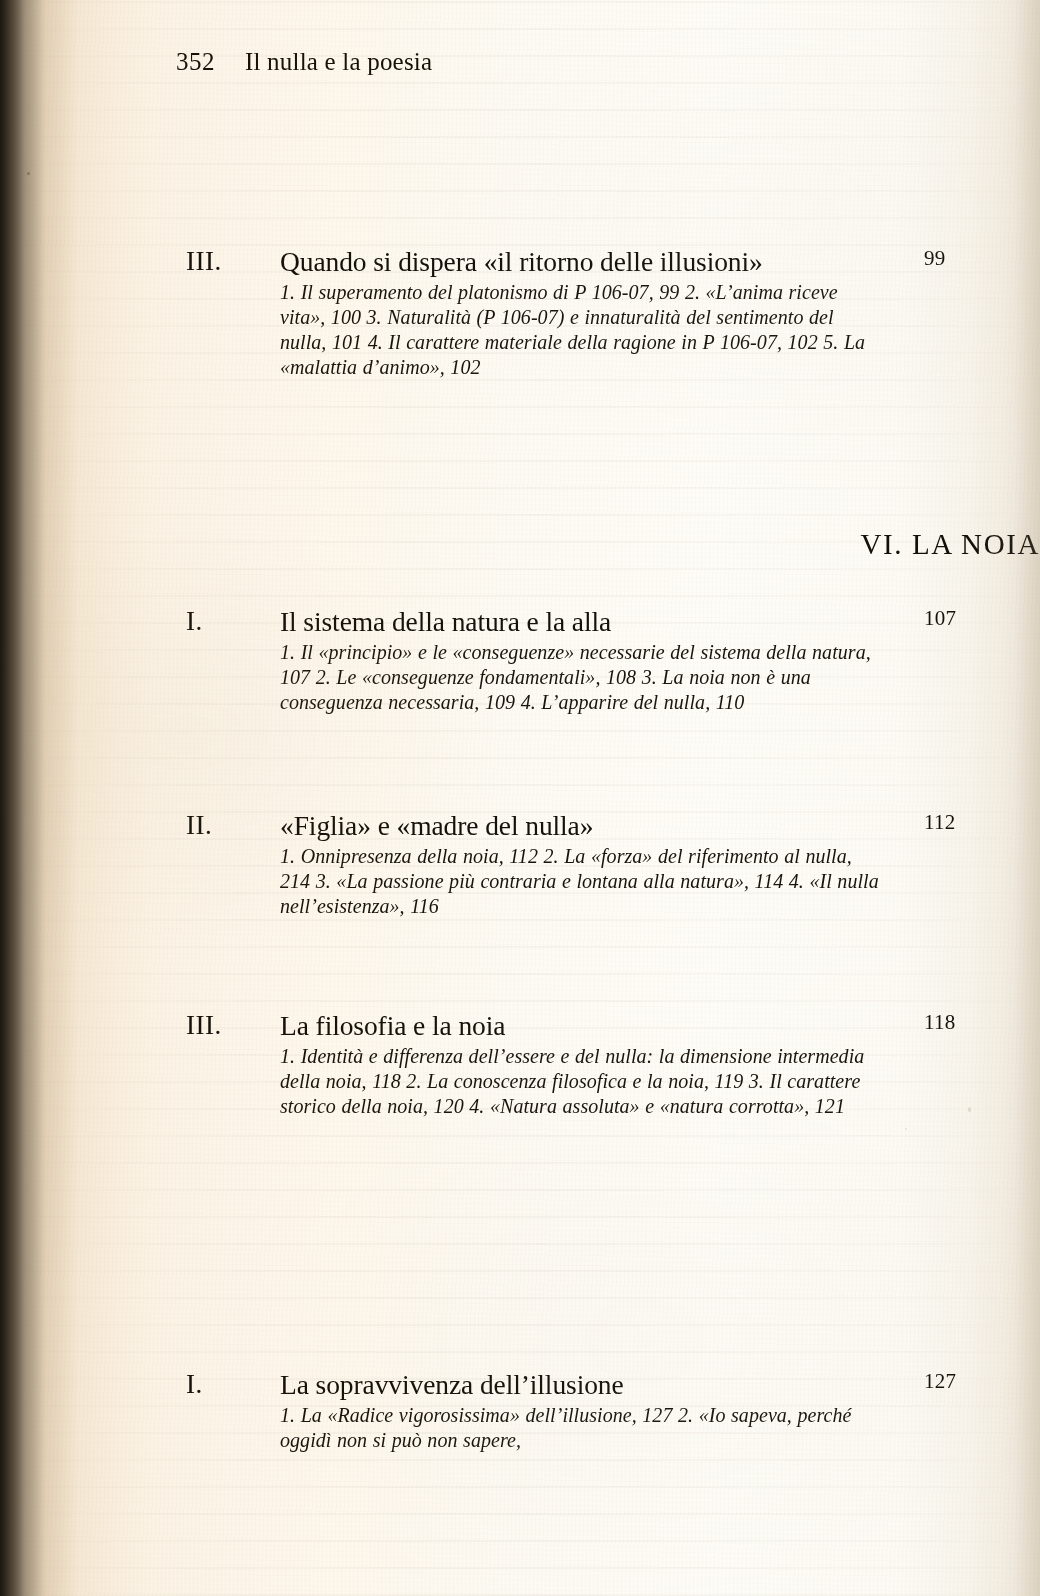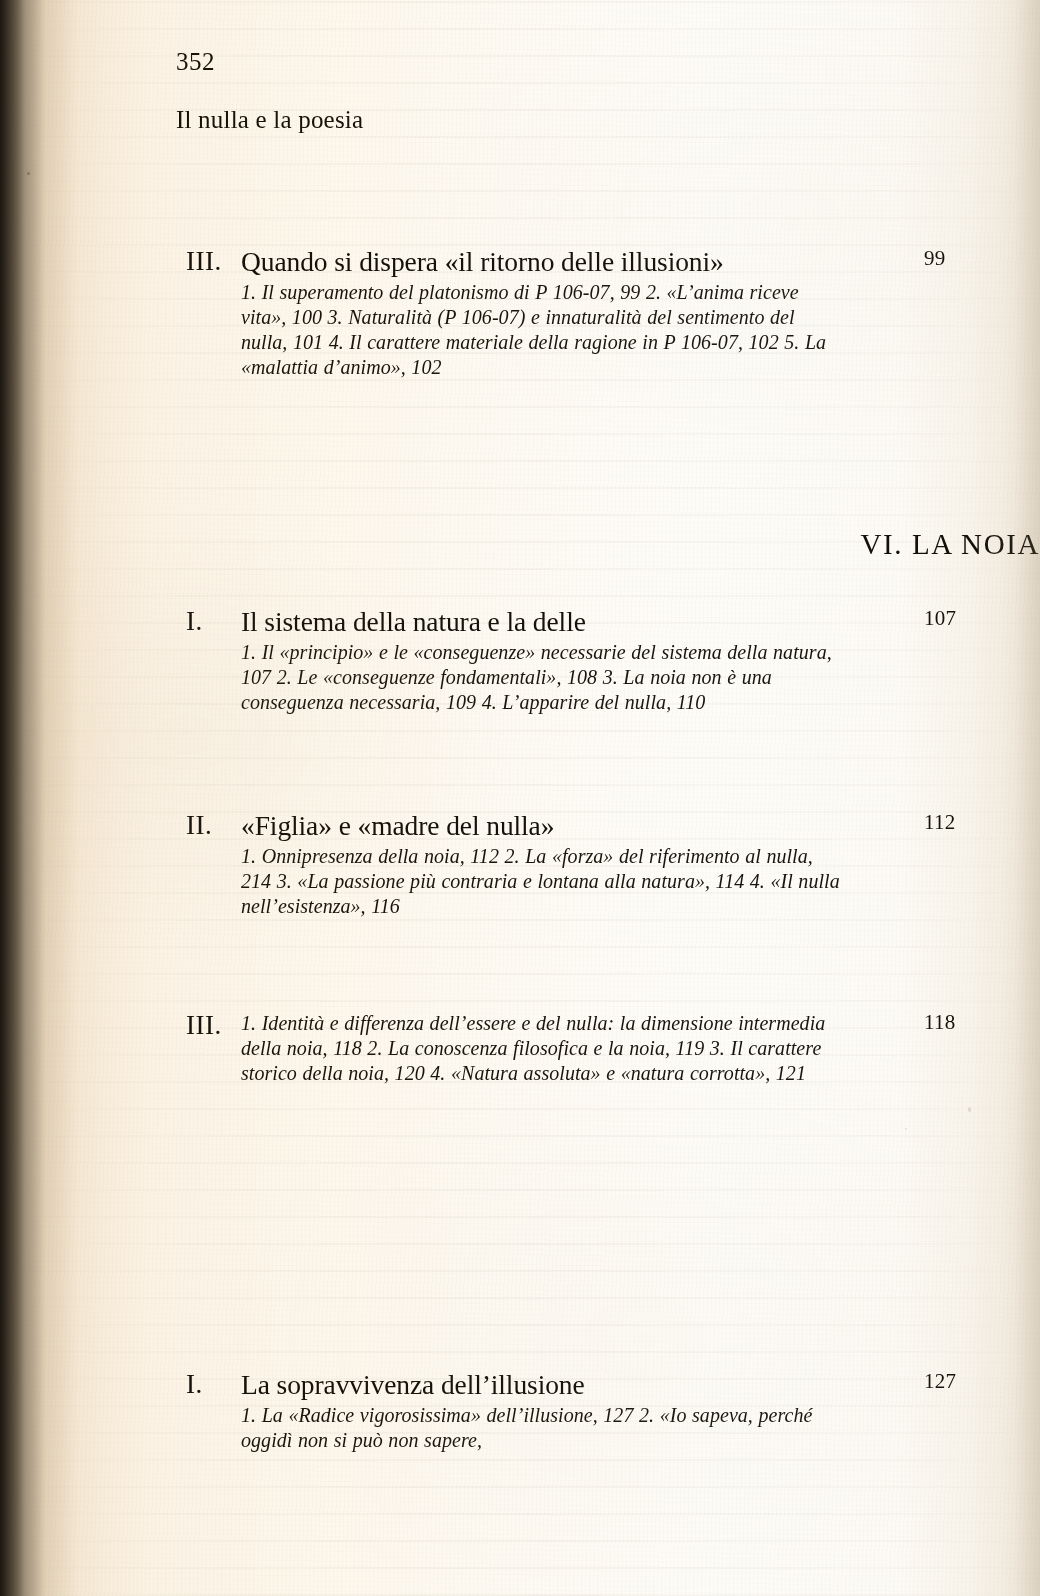--- a/index.html
+++ b/index.html
@@ -91,21 +91,20 @@
 
   
   .runhead {
     position: absolute;
     left: 176px;
     top: 48px;
     display: flex;
     align-items: baseline;
     gap: 30px;
     white-space: nowrap;
-    flex-direction: column;
   }
   .runhead .folio {
     font-size: 25px;
     letter-spacing: .5px;
     color: #161208;
   }
   .runhead .rh-title {
     font-size: 25px;
     letter-spacing: .2px;
     color: #161208;
@@ -121,21 +120,21 @@
     position: absolute;
     left: 0;
     top: 0;
     width: 90px;
     font-size: 27px;
     letter-spacing: .5px;
     line-height: 1.22;
     color: #14110a;
   }
   .body {
-    margin-left: 55px;
+    margin-left: 94px;
     width: 600px;
   }
   .sec-title {
     font-size: 27.5px;
     line-height: 1.2;
     letter-spacing: -.1px;
     color: #14110a;
     white-space: nowrap;
   }
   .sec-sub {
@@ -211,38 +210,39 @@
         <div class="sec-sub">1. Il superamento del platonismo di P 106-07, 99   2. «L’anima riceve vita», 100   3. Naturalità (P 106-07) e innaturalità del sentimento del nulla, 101   4. Il carattere materiale della ragione in P 106-07, 102   5. La «malattia d’animo», 102</div>
       </div>
       <div class="page-no">99</div>
     </div>
 
     <div class="chapter" style="top:528px;">VI. LA NOIA</div>
 
     <div class="entry" style="top:605px;">
       <div class="numeral">I.</div>
       <div class="body">
-        <div class="sec-title">Il sistema della natura e la delle</div>
+        <div class="sec-title">Il sistema della natura e la alla</div>
         <div class="sec-sub">1. Il «principio» e le «conseguenze» necessarie del sistema della natura, 107   2. Le «conseguenze fondamentali», 108   3. La noia non è una conseguenza necessaria, 109   4. L’apparire del nulla, 110</div>
       </div>
       <div class="page-no">107</div>
     </div>
 
     <div class="entry" style="top:809px;">
       <div class="numeral">II.</div>
       <div class="body">
         <div class="sec-title">«Figlia» e «madre del nulla»</div>
         <div class="sec-sub">1. Onnipresenza della noia, 112   2. La «forza» del riferimento al nulla, 214   3. «La passione più contraria e lontana alla natura», 114   4. «Il nulla nell’esistenza», 116</div>
       </div>
       <div class="page-no">112</div>
     </div>
 
     <div class="entry" style="top:1009px;">
       <div class="numeral">III.</div>
       <div class="body">
+        <div class="sec-title">La filosofia e la noia</div>
         <div class="sec-sub">1. Identità e differenza dell’essere e del nulla: la dimensione intermedia della noia, 118   2. La conoscenza filosofica e la noia, 119   3. Il carattere storico della noia, 120   4. «Natura assoluta» e «natura corrotta», 121</div>
       </div>
       <div class="page-no">118</div>
     </div>
 
 
     <div class="entry" style="top:1368px;">
       <div class="numeral">I.</div>
       <div class="body">
         <div class="sec-title">La sopravvivenza dell’illusione</div>

